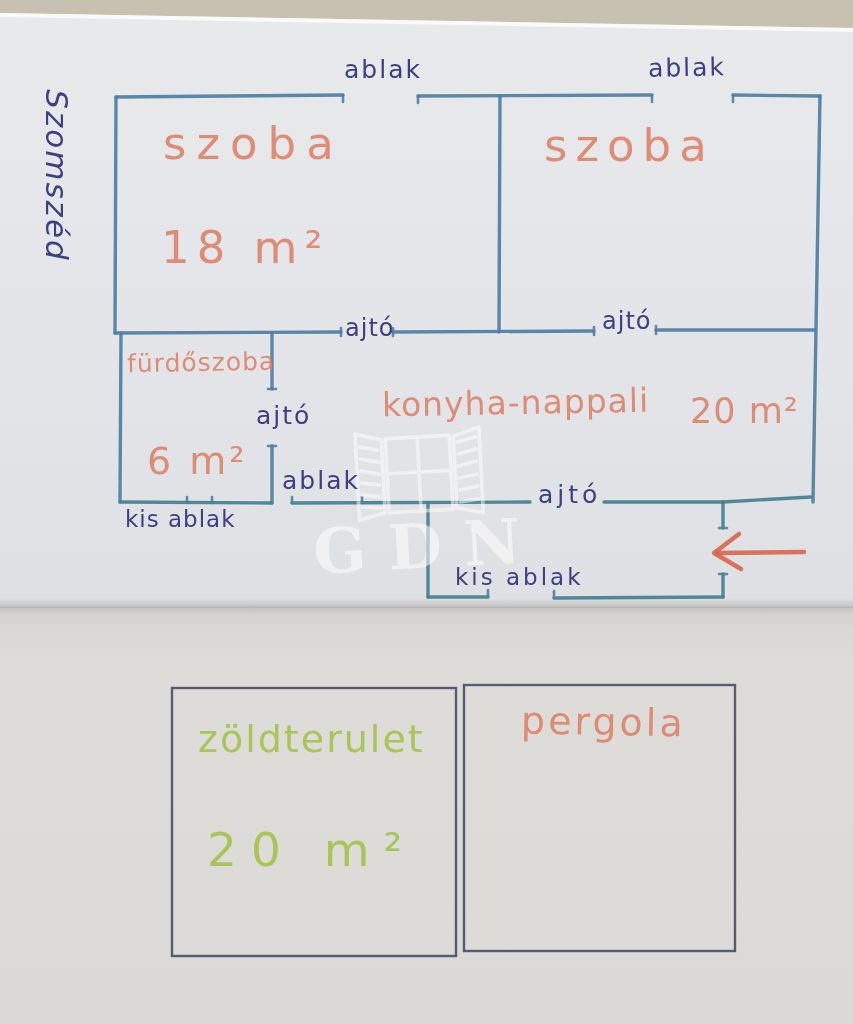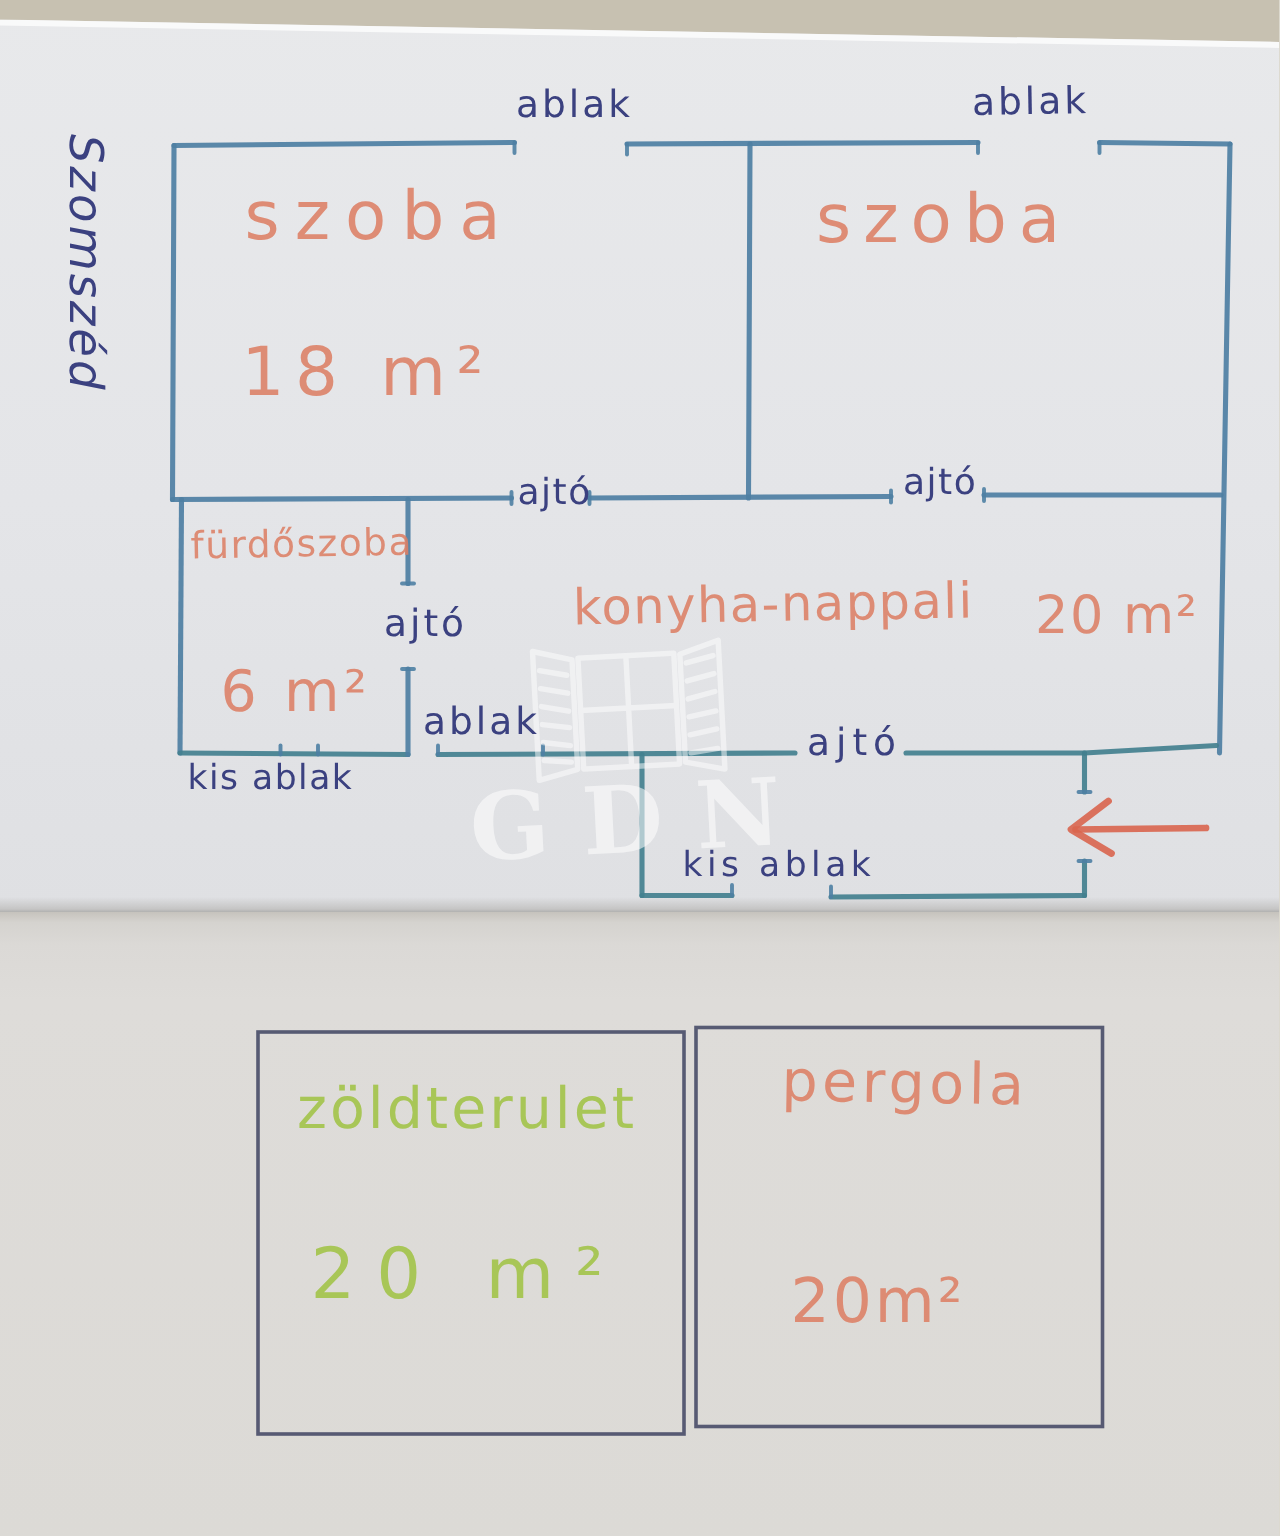--- a/index.html
+++ b/index.html
@@ -144,15 +144,14 @@
   <div class="lbl coral" style="left:161px;top:225px;font-size:45px;letter-spacing:7px;">18 m²</div>
   <div class="lbl coral" style="left:544px;top:123px;font-size:45px;letter-spacing:8px;">szoba</div>
   <div class="lbl coral" style="left:127px;top:350px;font-size:25px;letter-spacing:1px;transform:rotate(-1deg);">fürdőszoba</div>
   <div class="lbl coral" style="left:134px;top:442px;font-size:38px;letter-spacing:3px;margin-left:13px;">6 m²</div>
   <div class="lbl coral" style="left:382px;top:386px;font-size:33px;letter-spacing:1px;transform:rotate(-1deg);">konyha-nappali</div>
   <div class="lbl coral" style="left:690px;top:394px;font-size:35px;letter-spacing:1px;">20 m²</div>
 
   <div class="lbl green" style="left:198px;top:720px;font-size:38px;letter-spacing:2px;">zöldterulet</div>
   <div class="lbl green" style="left:207px;top:826px;font-size:47px;letter-spacing:14px;">20 m²</div>
   <div class="lbl coral" style="left:521px;top:703px;font-size:38px;letter-spacing:3px;transform:rotate(1deg);">pergola</div>
-  <div class="lbl coral" style="left:527px;top:847px;font-size:41px;letter-spacing:2px;">20m²</div>
 
 </div>
 
 </body></html>

